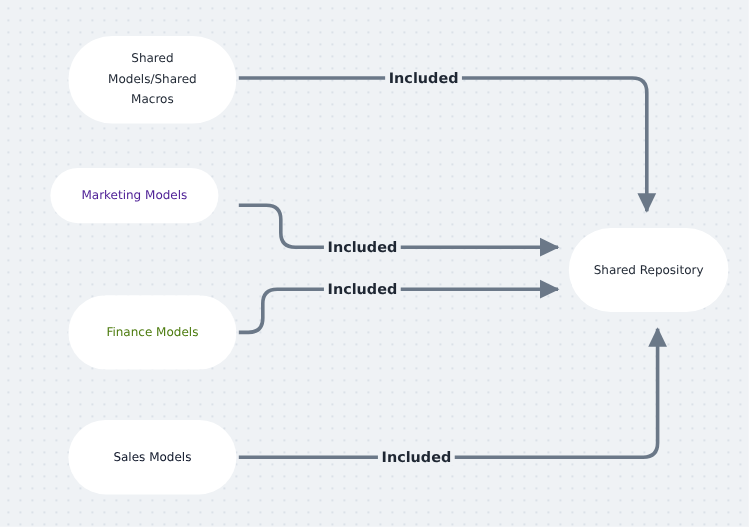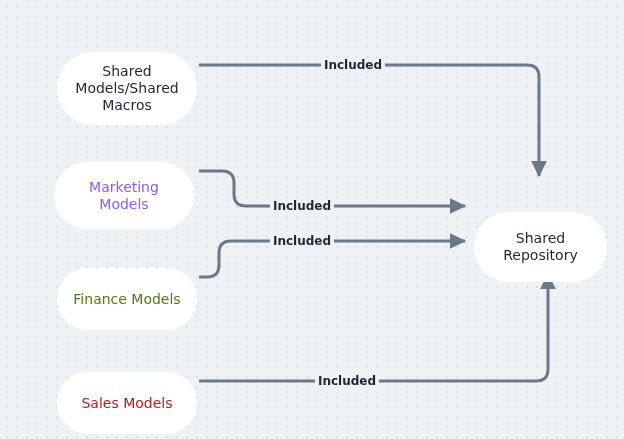--- a/index.html
+++ b/index.html
@@ -31,26 +31,25 @@
   }
   .node {
     position: absolute;
     background: #ffffff;
     border-radius: 999px;
     display: flex;
     align-items: center;
     justify-content: center;
     text-align: center;
     color: #1f2733;
-    font-size: 14px;
+    font-size: 10px;
     line-height: 17px;
     box-sizing: border-box;
     padding: 4px 10px;
     z-index: 3;
-    margin-top: 22px;
   }
   .node-label {
     display: block;
     white-space: pre-line;
   }
   .edge-label {
     position: absolute;
     z-index: 4;
     background: #eff2f5;
     color: #1f2733;
@@ -80,27 +79,27 @@
         <path d="M 199 381 L 536 381 Q 548 381 548 369 L 548 274" marker-end="url(#arrowhead)"></path>
       </g>
   </svg>
 
   <div id="nodes">
       <div class="node" style="left: 57px; top: 30px; width: 140px; height: 73px; background: rgb(255, 255, 255); color: rgb(31, 39, 51);">
         <span class="node-label">Shared
 Models/Shared
 Macros</span>
       </div>
-      <div class="node" style="left: 54px; top: 140px; width: 140px; height: 67px; background: rgb(255, 255, 255); color: #8b5cf6;">
+      <div class="node" style="left: 42px; top: 140px; width: 140px; height: 46px; background: rgb(255, 255, 255); color: #4c1d95;">
         <span class="node-label">Marketing Models</span>
       </div>
       <div class="node" style="left: 57px; top: 246px; width: 140px; height: 62px; background: rgb(255, 255, 255); color: #4d7c0f;">
         <span class="node-label">Finance Models</span>
       </div>
-      <div class="node" style="left: 57px; top: 350px; width: 140px; height: 62px; background: rgb(255, 255, 255); color: #b91c1c;">
+      <div class="node" style="left: 57px; top: 350px; width: 140px; height: 62px; background: rgb(255, 255, 255); color: #0f172a;">
         <span class="node-label">Sales Models</span>
       </div>
       <div class="node" style="left: 474px; top: 190px; width: 133px; height: 70px; background: rgb(255, 255, 255); color: rgb(31, 39, 51);">
         <span class="node-label">Shared Repository</span>
       </div>
     </div>
   <div id="edge-labels">
       <span class="edge-label" style="left: 353px; top: 65px; background: rgb(239, 242, 245); color: rgb(31, 39, 51);">Included</span>
       <span class="edge-label" style="left: 302px; top: 206px; background: rgb(239, 242, 245); color: rgb(31, 39, 51);">Included</span>
       <span class="edge-label" style="left: 302px; top: 241px; background: rgb(239, 242, 245); color: rgb(31, 39, 51);">Included</span>

